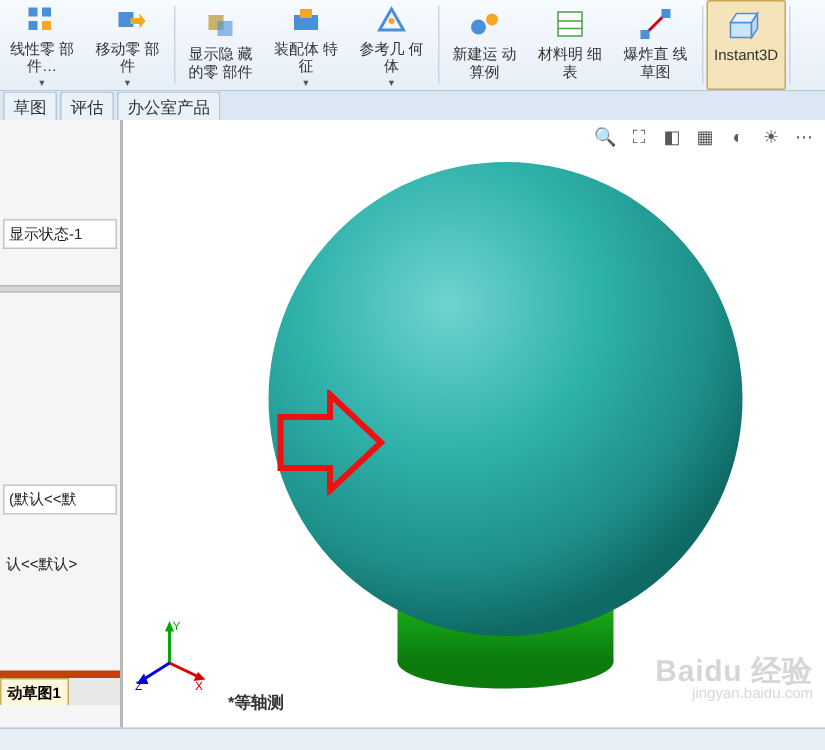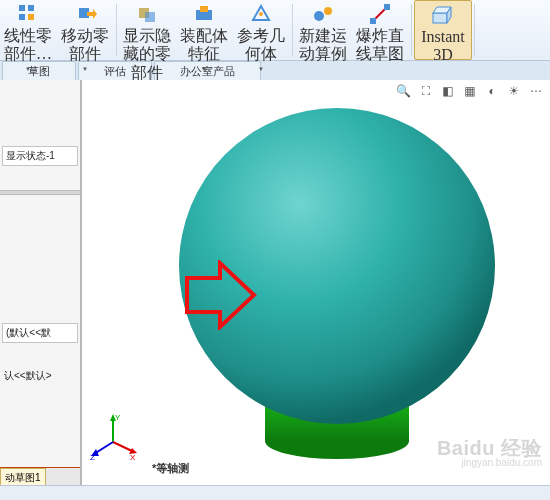--- a/index.html
+++ b/index.html
@@ -1,30 +1,30 @@
 <!DOCTYPE html>
 <html><head>
 <meta charset="utf-8">
 <style>
   html,body{margin:0;padding:0;width:550px;height:500px;overflow:hidden;font-family:"Microsoft YaHei","SimSun",sans-serif;font-size:11px;background:#fff;}
   .ribbon{height:60px;background:linear-gradient(#f7fbff,#e6eef7);border-bottom:1px solid #b8c8d8;display:flex;align-items:stretch;}
   .ribbon .btn{display:flex;flex-direction:column;align-items:center;justify-content:flex-start;padding:2px 4px 0 4px;min-width:40px;text-align:center;line-height:1.15;border-right:1px solid rgba(0,0,0,0);position:relative;}
   .ribbon .btn.active{background:#f5e3b9;border:1px solid #c8a850;border-radius:2px;}
   .ribbon .btn .ic{width:28px;height:28px;margin-bottom:1px;display:flex;align-items:center;justify-content:center;}
-  .ribbon .btn .lbl{font-size:16px;color:#333;max-width:48px;word-break:break-all;font-family:Liberation Serif, serif;}
+  .ribbon .btn .lbl{font-size:10px;color:#333;max-width:48px;word-break:break-all;}
   .ribbon .sep{width:1px;background:#c9d5e2;margin:4px 2px;}
   .ribbon .dd{font-size:7px;color:#555;margin-top:1px;}
   .tabs{height:20px;background:#dbe7f3;border-bottom:1px solid #a6b9cc;display:flex;align-items:flex-end;padding-left:2px;}
-  .tabs .tab{padding:2px 25px;font-size:11px;background:#e9f1f9;border:1px solid #b5c7d8;border-bottom:none;margin-right:2px;color:#333;border-radius:2px 2px 0 0;}
+  .tabs .tab{padding:2px 6px;font-size:11px;background:#e9f1f9;border:1px solid #b5c7d8;border-bottom:none;margin-right:2px;color:#333;border-radius:2px 2px 0 0;}
   .work{position:absolute;top:80px;left:0;right:0;bottom:14px;display:flex;}
   .side{width:80px;background:#f5f5f5;border-right:2px solid #b8b8b8;position:relative;overflow:hidden;}
   .side .blk{margin:24px 2px;padding:2px;font-size:10px;color:#222;}
   .side .box{background:#fff;border:1px solid #c4c4c4;padding:2px 3px;}
   .side .splitter{height:3px;background:#d7d7d7;border-top:1px solid #bbb;border-bottom:1px solid #bbb;margin:4px 0;}
-  .side .tabstrip{position:absolute;bottom:0;left:0;right:0;height:18px;background:#e8e8e8;border-top:1px solid #c2410c;display:flex;}
+  .side .tabstrip{position:absolute;bottom:16px;left:0;right:0;height:18px;background:#e8e8e8;border-top:5px solid #c2410c;display:flex;font-weight:bold;}
   .side .tabstrip .t{font-size:10px;padding:2px 4px;background:#fff7d9;border:1px solid #c8b060;border-bottom:none;}
   .view{flex:1;position:relative;background:#fff;}
   .vtool{position:absolute;top:2px;right:6px;height:18px;display:flex;gap:6px;align-items:center;color:#5a5a5a;}
   .vtool span{width:16px;height:16px;display:flex;align-items:center;justify-content:center;font-size:12px;}
   .triad{position:absolute;left:6px;bottom:24px;width:50px;height:50px;}
   .vname{position:absolute;left:70px;bottom:10px;font-size:11px;color:#333;font-weight:bold;}
   .status{position:absolute;left:0;right:0;bottom:0;height:14px;background:#e8eef5;border-top:1px solid #b8c8d8;font-size:10px;color:#555;padding-left:4px;}
   .watermark{position:absolute;right:8px;bottom:18px;font-family:Arial;color:rgba(120,120,120,0.3);text-align:right;line-height:1;}
   .watermark .b1{font-size:20px;font-weight:bold;letter-spacing:0.5px;}
   .watermark .b2{font-size:10px;}
@@ -95,20 +95,31 @@
   <div class="sep"></div>
   <div class="btn">
     <div class="ic">
         <svg width="24" height="24">
           <circle cx="8" cy="14" r="5" fill="#4a90d9"></circle>
           <circle cx="17" cy="9" r="4" fill="#f5a623"></circle>
         </svg>
       </div>
     <div class="lbl">新建运
 动算例</div>
+  </div>
+  <div class="btn">
+    <div class="ic">
+        <svg width="24" height="24">
+          <rect x="4" y="4" width="16" height="16" fill="#fff" stroke="#4aa04a"></rect>
+          <line x1="4" y1="10" x2="20" y2="10" stroke="#4aa04a"></line>
+          <line x1="4" y1="15" x2="20" y2="15" stroke="#4aa04a"></line>
+        </svg>
+      </div>
+    <div class="lbl">材料明
+细表</div>
   </div>
   <div class="btn">
     <div class="ic">
         <svg width="24" height="24">
           <line x1="4" y1="20" x2="20" y2="4" stroke="#d0021b" stroke-width="2"></line>
           <rect x="2" y="16" width="6" height="6" fill="#4a90d9"></rect>
           <rect x="16" y="2" width="6" height="6" fill="#4a90d9"></rect>
         </svg>
       </div>
     <div class="lbl">爆炸直

